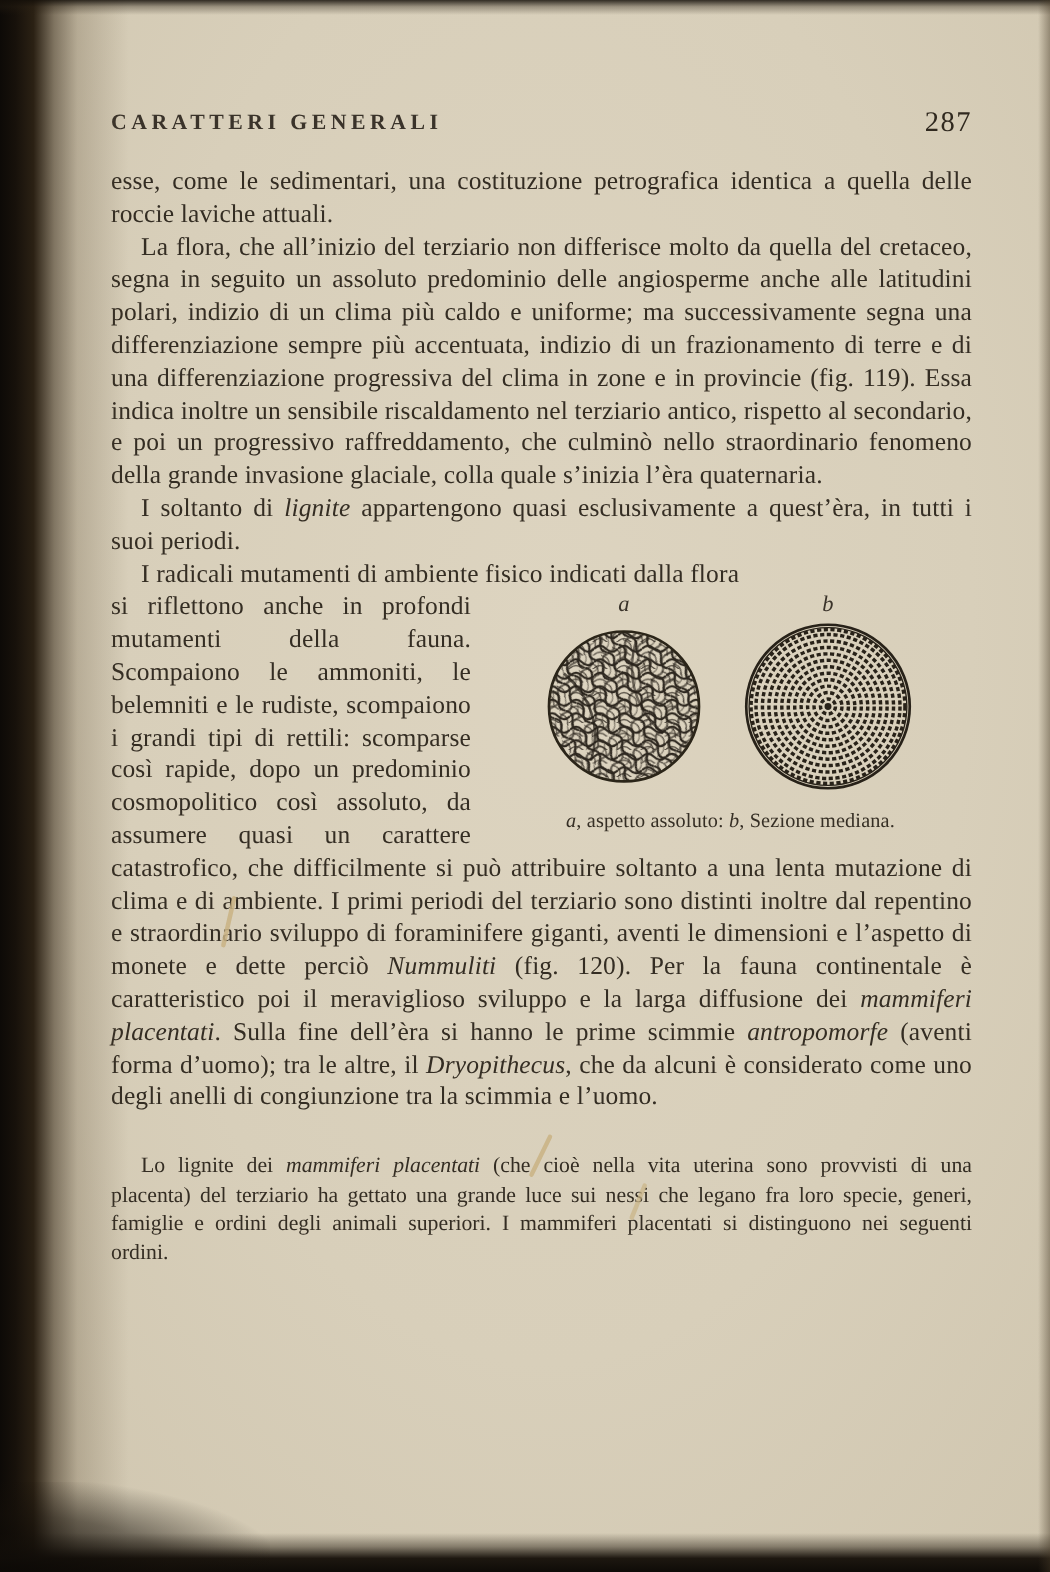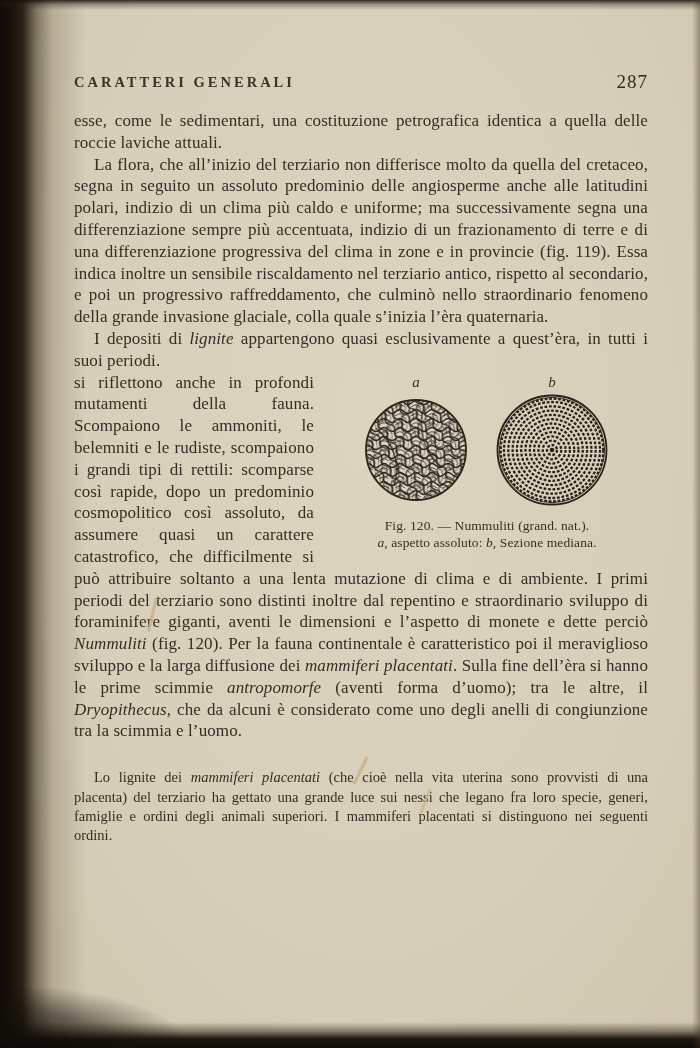--- a/index.html
+++ b/index.html
@@ -91,22 +91,23 @@
 
     <div class="header">
       <span class="running-title">CARATTERI GENERALI</span>
       <span class="page-number">287</span>
     </div>
 
     <p class="body-p">esse, come le sedimentari, una costituzione petrografica identica a quella delle roccie laviche attuali.</p>
 
     <p class="body-p indent">La flora, che all’inizio del terziario non differisce molto da quella del cretaceo, segna in seguito un assoluto predominio delle angiosperme anche alle latitudini polari, indizio di un clima più caldo e uniforme; ma successivamente segna una differenziazione sempre più accentuata, indizio di un frazionamento di terre e di una differenziazione progressiva del clima in zone e in provincie (fig. 119). Essa indica inoltre un sensibile riscaldamento nel terziario antico, rispetto al secondario, e poi un progressivo raffreddamento, che culminò nello straordinario fenomeno della grande invasione glaciale, colla quale s’inizia l’èra quaternaria.</p>
 
-    <p class="body-p indent"><span>I depositi di </span><i>lignite</i><span> appartengono quasi esclusivamente a quest’èra, in tutti i suoi periodi.</span></p>
+    <p class="body-p indent"><span>I soltanto di </span><i>lignite</i><span> appartengono quasi esclusivamente a quest’èra, in tutti i suoi periodi.</span></p>
 
+    <p class="body-p indent">I radicali mutamenti di ambiente fisico indicati dalla flora</p>
 
     <div class="p4-flow">
 
       <figure class="fig">
         <div class="fig-labels">
           <span class="flab flab-a">a</span>
           <span class="flab flab-b">b</span>
         </div>
         <div class="fig-images">
 
@@ -144,21 +145,20 @@
               <circle cx="58" cy="58" r="43.7"></circle>
               <circle cx="58" cy="58" r="48"></circle>
               <circle cx="58" cy="58" r="51.3"></circle>
             </g>
             <circle cx="58" cy="58" r="2.3" fill="#282219"></circle>
             <circle cx="58" cy="58" r="54.5" fill="none" stroke="#282219" stroke-width="1.8"></circle>
             <circle cx="58" cy="58" r="52.6" fill="none" stroke="#282219" stroke-width="0.9"></circle>
           </svg>
         </div>
         <figcaption>
-          <div class="cap1">Fig. 120. — Nummuliti (grand. nat.).</div>
           <div class="cap2"><i>a</i><span>, aspetto assoluto: </span><i>b</i><span>, Sezione mediana.</span></div>
         </figcaption>
       </figure>
 
       <span>si riflettono anche in profondi mutamenti della fauna. Scompaiono le ammoniti, le belemniti e le rudiste, scompaiono i grandi tipi di rettili: scomparse così rapide, dopo un predominio cosmopolitico così assoluto, da assumere quasi un carattere catastrofico, che difficilmente si può attribuire soltanto a una lenta mutazione di clima e di ambiente. I primi periodi del terziario sono distinti inoltre dal repentino e straordinario sviluppo di foraminifere giganti, aventi le dimensioni e l’aspetto di monete e dette perciò </span><i>Nummuliti</i><span> (fig. 120). Per la fauna continentale è caratteristico poi il meraviglioso sviluppo e la larga diffusione dei </span><i>mammiferi placentati</i><span>. Sulla fine dell’èra si hanno le prime scimmie </span><i>antropomorfe</i><span> (aventi forma d’uomo); tra le altre, il </span><i>Dryopithecus</i><span>, che da alcuni è considerato come uno degli anelli di congiunzione tra la scimmia e l’uomo.</span>
     </div>
 
     <p class="footnote"><span>Lo lignite dei </span><i>mammiferi placentati</i><span> (che cioè nella vita uterina sono provvisti di una placenta) del terziario ha gettato una grande luce sui nessi che legano fra loro specie, generi, famiglie e ordini degli animali superiori. I mammiferi placentati si distinguono nei seguenti ordini.</span></p>
 
   </div>

